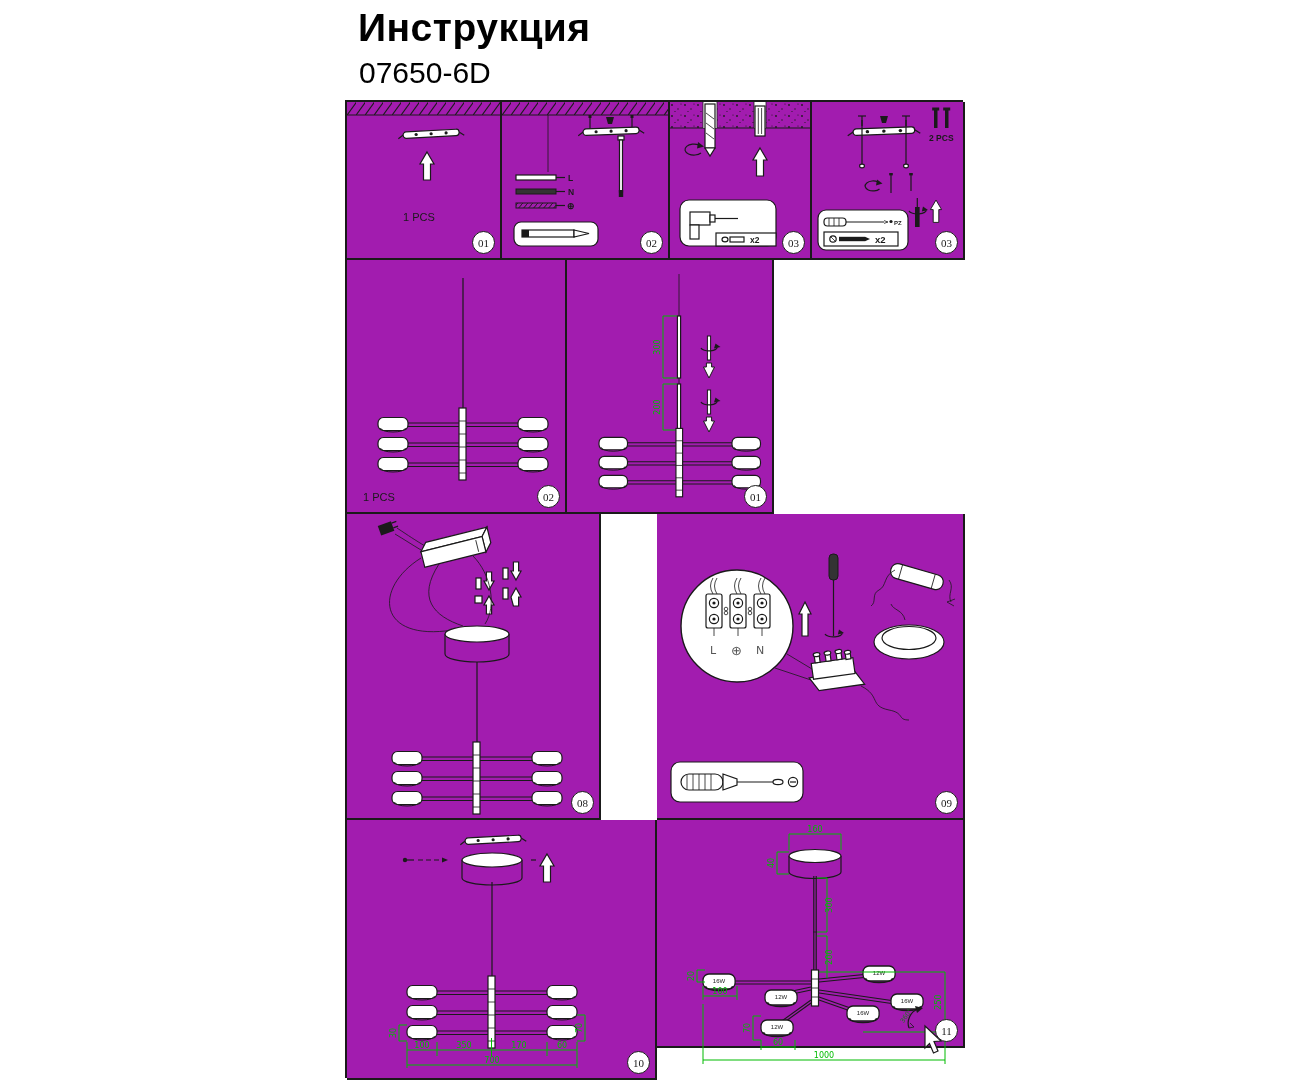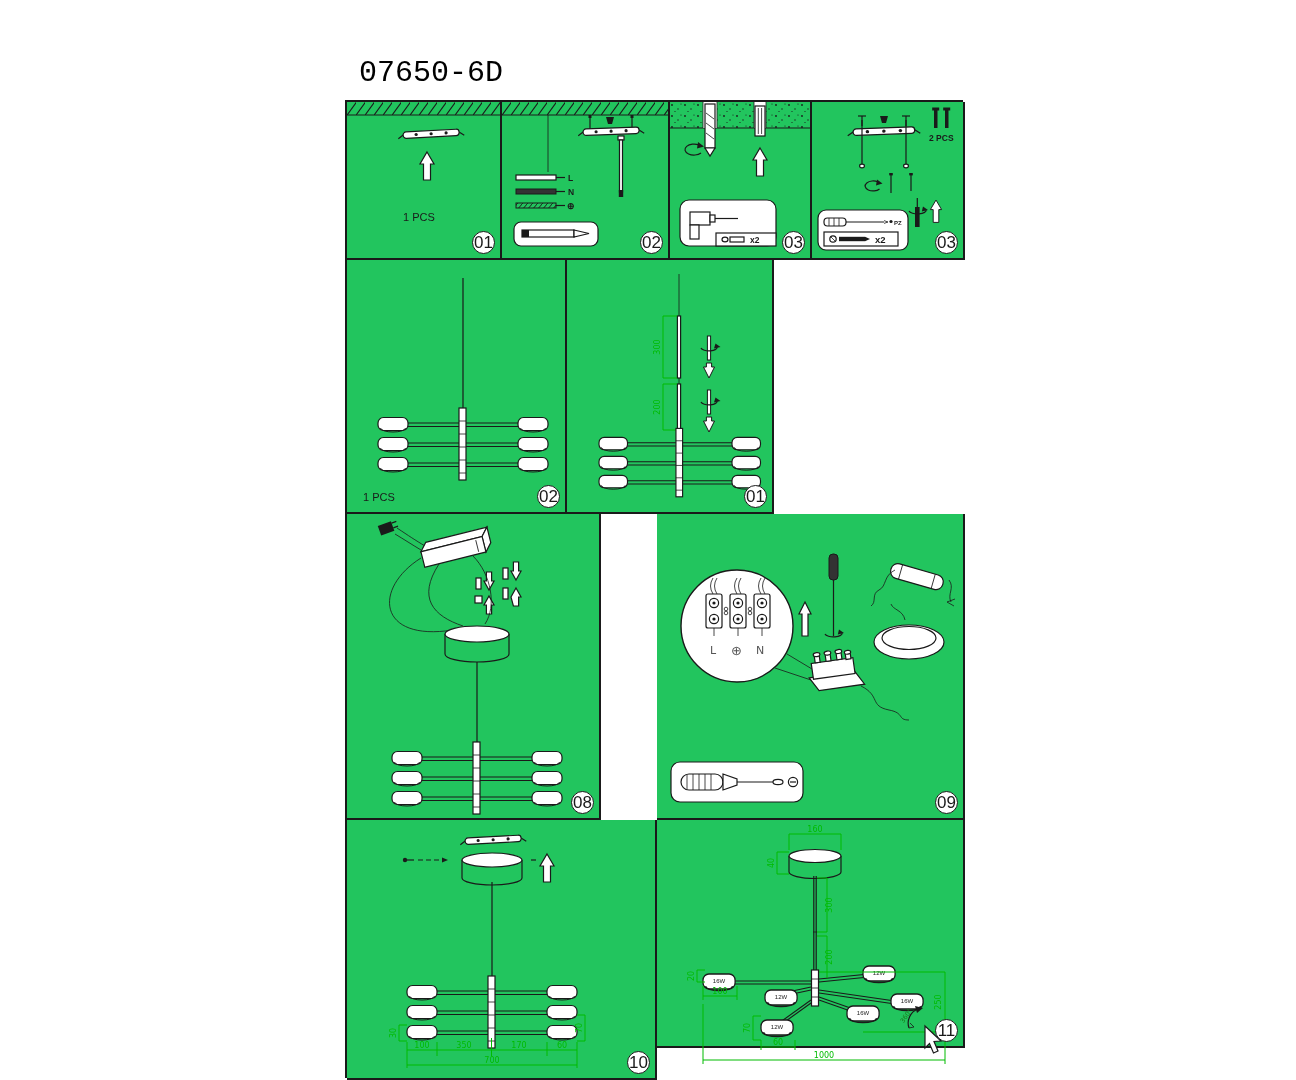--- a/index.html
+++ b/index.html
@@ -1,24 +1,24 @@
 <!DOCTYPE html>
 <html><head>
 <meta charset="utf-8">
 <style>
   :root { --ink:#1a1a1a; --grn:#00bb00; }
   * { margin:0; padding:0; box-sizing:border-box; }
   body { background:#fff; font-family:"Liberation Sans", sans-serif; }
   .page { position:relative; width:1296px; height:1080px; background:#fff; overflow:hidden; }
   .title { position:absolute; left:358px; top:6px; font-size:39px; font-weight:700; color:#000; letter-spacing:0.5px; }
-  .model { position:absolute; left:359px; top:56px; font-size:30px; font-weight:400; color:#000; font-family:Liberation Mono, monospace; }
+  .model { position:absolute; left:359px; top:56px; font-size:30px; font-weight:400; color:#000; font-family:Liberation Sans, sans-serif; }
   .grid { position:absolute; left:345px; top:100px; width:618px; height:978px; border-top:2px solid var(--ink); border-left:2px solid var(--ink); }
-  .panel { position:absolute; border-right:2px solid var(--ink); border-bottom:2px solid var(--ink); background:#22c55e; }
+  .panel { position:absolute; border-right:2px solid var(--ink); border-bottom:2px solid var(--ink); background:#a21caf; }
   .panel svg { display:block; }
-  .badge { position:absolute; right:5px; bottom:4px; width:23px; height:23px; border:1.4px solid var(--ink); border-radius:50%; display:flex; align-items:center; justify-content:center; font-size:17px; color:var(--ink); font-family:Liberation Sans, sans-serif; background:#fff; }
+  .badge { position:absolute; right:5px; bottom:4px; width:23px; height:23px; border:1.4px solid var(--ink); border-radius:50%; display:flex; align-items:center; justify-content:center; font-size:11px; color:var(--ink); font-family:Liberation Serif, serif; background:#fff; }
   .ln   { fill:none; stroke:var(--ink); stroke-width:1.2; }
   .ln08 { fill:none; stroke:var(--ink); stroke-width:0.8; }
   .fw   { fill:#fff; stroke:var(--ink); stroke-width:1.2; }
   .fb   { fill:var(--ink); stroke:none; }
   .grn  { fill:none; stroke:var(--grn); stroke-width:1; }
   .gtx  { fill:var(--grn); font-size:8px; font-family:"DejaVu Sans", sans-serif; }
   .btx  { fill:var(--ink); font-size:11px; font-family:"Liberation Sans", sans-serif; }
   .stx  { fill:var(--ink); font-size:8.5px; font-weight:700; font-family:"Liberation Sans", sans-serif; }
   .wtx  { fill:var(--ink); font-size:6px; font-family:"Liberation Sans", sans-serif; }
   .termtx { fill:#555; font-size:11px; font-family:"DejaVu Sans", sans-serif; }
@@ -82,20 +82,21 @@
       <g id="brk">
         <path d="M0,3 l-5,3.5 M56,3 l5,3.5" stroke="#1a1a1a" stroke-width="1.2" fill="none"></path>
         <rect x="0" y="0" width="56" height="6.5" rx="3" fill="#fff" stroke="#1a1a1a" stroke-width="1.2"></rect>
         <circle cx="13" cy="3.2" r="1.6" fill="#1a1a1a"></circle>
           <circle cx="28" cy="3.2" r="1.6" fill="#1a1a1a"></circle>
           <circle cx="43" cy="3.2" r="1.6" fill="#1a1a1a"></circle>
       </g>
     </defs>
   </svg>
 
+  <div class="title">Инструкция</div>
   <div class="model">07650-6D</div>
 
   <div class="grid">
 
     <div class="panel" style="left:0;top:0;width:155px;height:158px">
       <svg viewBox="0 0 153 156" width="153" height="156">
         <g>
           <rect x="0" y="0" width="153" height="13" fill="url(#hat)"></rect>
             <line x1="0" y1="13" x2="153" y2="13" class="ln"></line>
         </g>

